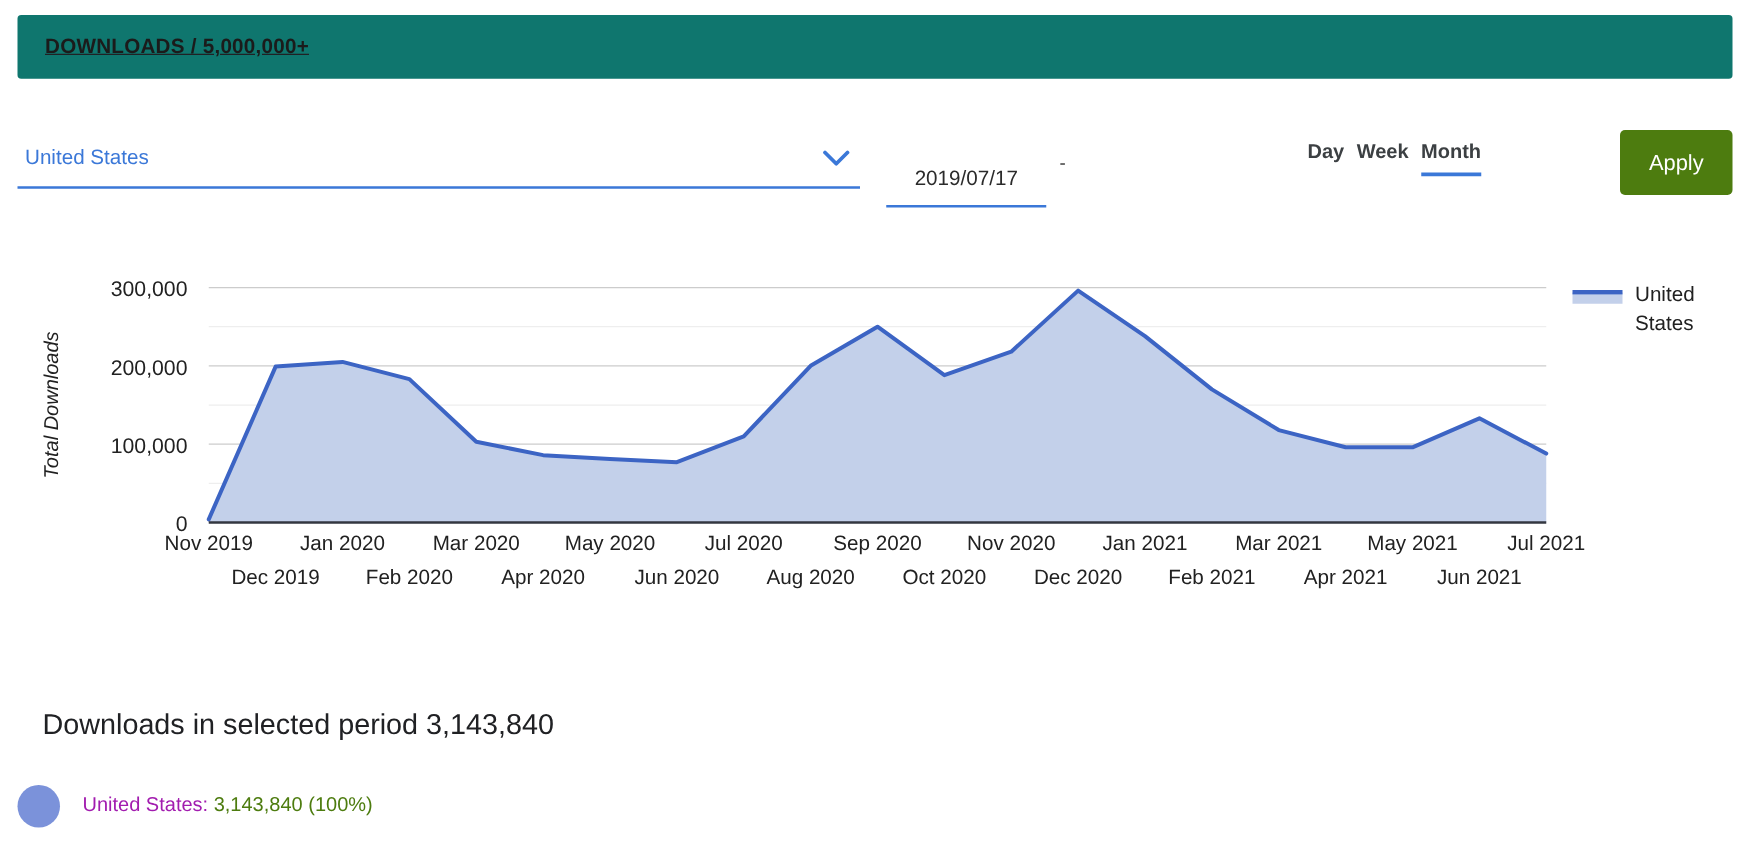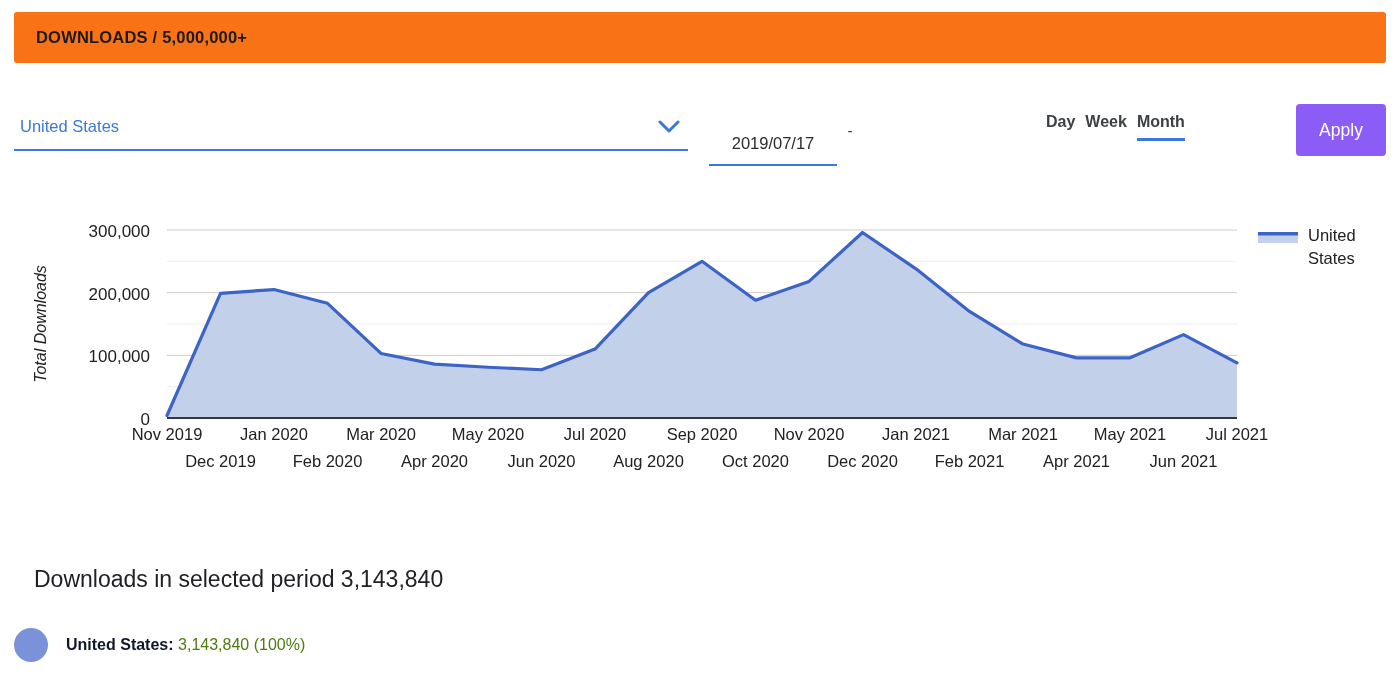--- a/index.html
+++ b/index.html
@@ -16,24 +16,25 @@
     position: relative;
   }
 
   
   .header-bar {
     position: absolute;
     left: 14px;
     top: 12px;
     width: 1372px;
     height: 51px;
-    background: #f97316;
+    background: #0f766e;
     border-radius: 3px;
     display: flex;
     align-items: center;
+    text-decoration: underline;
   }
   .header-title {
     margin-left: 22px;
     font-size: 16.5px;
     font-weight: bold;
     letter-spacing: 0.2px;
     color: #1b1b1b;
     white-space: nowrap;
   }
 
@@ -119,21 +120,21 @@
   .gran-item.selected {
     border-bottom-color: #3b78d8;
   }
 
   .apply-button {
     position: absolute;
     left: 1296px;
     top: 104px;
     width: 90px;
     height: 52px;
-    background: #8b5cf6;
+    background: #4d7c0f;
     border: none;
     border-radius: 4px;
     color: #ffffff;
     font-size: 17.5px;
     font-family: "Liberation Sans", sans-serif;
     cursor: pointer;
     padding: 0;
   }
 
   
@@ -174,21 +175,21 @@
     border-radius: 50%;
     background: #7b92da;
     flex: none;
   }
   .legend-text {
     margin-left: 18px;
     font-size: 16px;
     color: #3c4043;
     white-space: nowrap;
   }
-  .legend-text b { font-weight: bold; color: #0f172a; }
+  .legend-text b { font-weight: normal; color: #a21caf; }
   .legend-text span { font-weight: normal; color: #4d7c0f; }
 </style>
 </head>
 <body>
 
 <div class="header-bar">
   <div class="header-title">DOWNLOADS / 5,000,000+</div>
 </div>
 
 <div class="controls">

